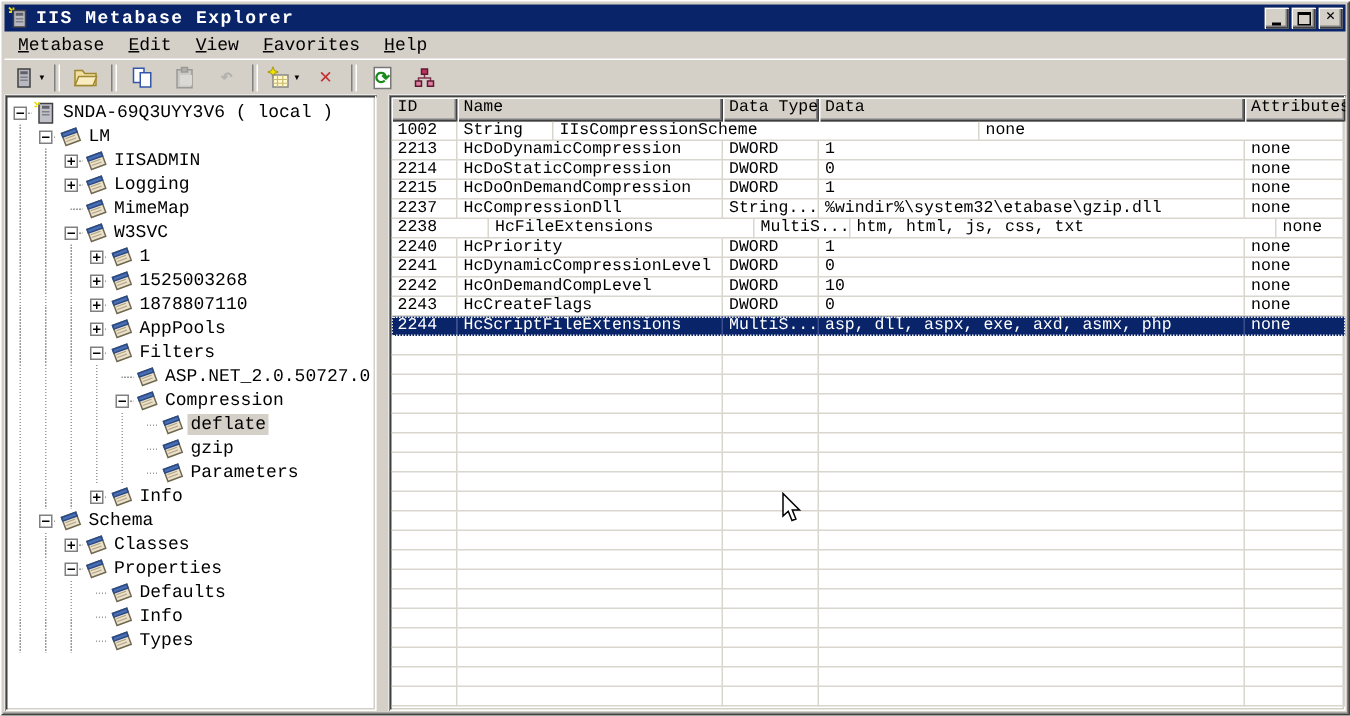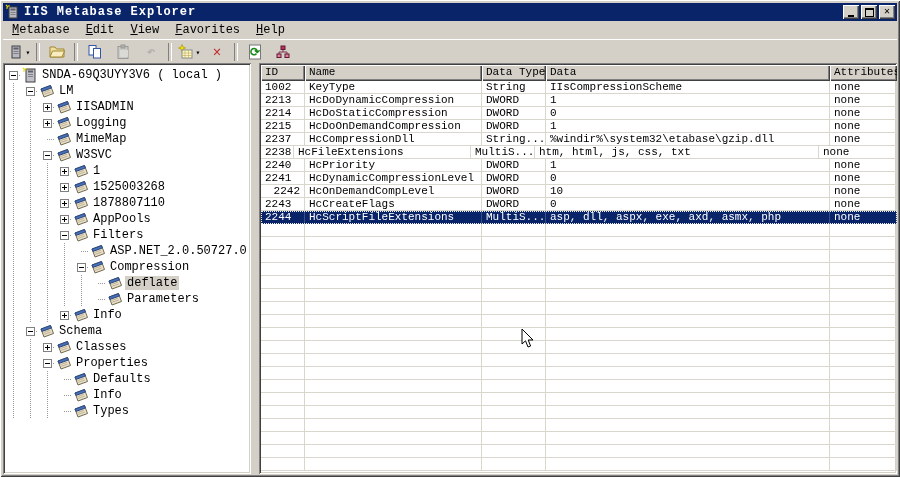--- a/index.html
+++ b/index.html
@@ -257,20 +257,25 @@
               </svg></span><span class="tlabel">Compression</span></div>
           <div class="tree-item"><span class="indent"></span><span class="indent"></span><span class="indent"></span><span class="indent"></span><span class="indent"></span><span class="slot"></span><span class="nicon"><svg width="16" height="15" viewBox="0 0 16 15">
                 <path d="M2 5 L11.5 1.5 L14.5 9.5 L5 13 Z" fill="#EBE0C8" stroke="#706850"></path>
                 <path d="M2 5 L11.5 1.5 L12.4 4 L2.9 7.4 Z" fill="#4A6FB5" stroke="#2A4A85"></path>
                 <path d="M4.5 8.5 L11 6.2 M5.2 10.3 L11.7 8" stroke="#B0A488" stroke-width="0.8"></path>
               </svg></span><span class="tlabel sel-inactive">deflate</span></div>
           <div class="tree-item"><span class="indent"></span><span class="indent"></span><span class="indent"></span><span class="indent"></span><span class="indent"></span><span class="slot"></span><span class="nicon"><svg width="16" height="15" viewBox="0 0 16 15">
                 <path d="M2 5 L11.5 1.5 L14.5 9.5 L5 13 Z" fill="#EBE0C8" stroke="#706850"></path>
                 <path d="M2 5 L11.5 1.5 L12.4 4 L2.9 7.4 Z" fill="#4A6FB5" stroke="#2A4A85"></path>
                 <path d="M4.5 8.5 L11 6.2 M5.2 10.3 L11.7 8" stroke="#B0A488" stroke-width="0.8"></path>
+              </svg></span><span class="tlabel">gzip</span></div>
+          <div class="tree-item"><span class="indent"></span><span class="indent"></span><span class="indent"></span><span class="indent"></span><span class="indent"></span><span class="slot"></span><span class="nicon"><svg width="16" height="15" viewBox="0 0 16 15">
+                <path d="M2 5 L11.5 1.5 L14.5 9.5 L5 13 Z" fill="#EBE0C8" stroke="#706850"></path>
+                <path d="M2 5 L11.5 1.5 L12.4 4 L2.9 7.4 Z" fill="#4A6FB5" stroke="#2A4A85"></path>
+                <path d="M4.5 8.5 L11 6.2 M5.2 10.3 L11.7 8" stroke="#B0A488" stroke-width="0.8"></path>
               </svg></span><span class="tlabel">Parameters</span></div>
           <div class="tree-item"><span class="indent"></span><span class="indent"></span><span class="indent"></span><span class="slot"><span class="ebox plus"></span></span><span class="nicon"><svg width="16" height="15" viewBox="0 0 16 15">
                 <path d="M2 5 L11.5 1.5 L14.5 9.5 L5 13 Z" fill="#EBE0C8" stroke="#706850"></path>
                 <path d="M2 5 L11.5 1.5 L12.4 4 L2.9 7.4 Z" fill="#4A6FB5" stroke="#2A4A85"></path>
                 <path d="M4.5 8.5 L11 6.2 M5.2 10.3 L11.7 8" stroke="#B0A488" stroke-width="0.8"></path>
               </svg></span><span class="tlabel">Info</span></div>
           <div class="tree-item"><span class="indent"></span><span class="slot"><span class="ebox"></span></span><span class="nicon"><svg width="16" height="15" viewBox="0 0 16 15">
                 <path d="M2 5 L11.5 1.5 L14.5 9.5 L5 13 Z" fill="#EBE0C8" stroke="#706850"></path>
                 <path d="M2 5 L11.5 1.5 L12.4 4 L2.9 7.4 Z" fill="#4A6FB5" stroke="#2A4A85"></path>
                 <path d="M4.5 8.5 L11 6.2 M5.2 10.3 L11.7 8" stroke="#B0A488" stroke-width="0.8"></path>
@@ -307,21 +312,20 @@
       <div class="lv-header" id="lvheader">
           <div class="lv-hcell" style="width: 44px;">ID</div>
           <div class="lv-hcell" style="width: 177px;">Name</div>
           <div class="lv-hcell" style="width: 64px; text-align: center;">Data Type</div>
           <div class="lv-hcell" style="width: 284px;">Data</div>
           <div class="lv-hcell" style="flex: 1 1 0%;">Attributes</div>
         </div>
       <div class="lv-body" id="lvbody">
           <div class="lv-row">
             <div class="lv-cell" style="width: 44px;">1002</div>
-            <div class="lv-cell" style="width: 177px;">KeyType</div>
             <div class="lv-cell" style="width: 64px;">String</div>
             <div class="lv-cell" style="width: 284px;">IIsCompressionScheme</div>
             <div class="lv-cell" style="flex: 1 1 0%;">none</div>
           </div>
           <div class="lv-row">
             <div class="lv-cell" style="width: 44px;">2213</div>
             <div class="lv-cell" style="width: 177px;">HcDoDynamicCompression</div>
             <div class="lv-cell" style="width: 64px;">DWORD</div>
             <div class="lv-cell" style="width: 284px;">1</div>
             <div class="lv-cell" style="flex: 1 1 0%;">none</div>
@@ -341,42 +345,42 @@
             <div class="lv-cell" style="flex: 1 1 0%;">none</div>
           </div>
           <div class="lv-row">
             <div class="lv-cell" style="width: 44px;">2237</div>
             <div class="lv-cell" style="width: 177px;">HcCompressionDll</div>
             <div class="lv-cell" style="width: 64px;">String...</div>
             <div class="lv-cell" style="width: 284px;">%windir%\system32\etabase\gzip.dll</div>
             <div class="lv-cell" style="flex: 1 1 0%;">none</div>
           </div>
           <div class="lv-row">
-            <div class="lv-cell" style="width: 33px;">2238</div>
+            <div class="lv-cell" style="width: 65px;">2238</div>
             <div class="lv-cell" style="width: 177px;">HcFileExtensions</div>
             <div class="lv-cell" style="width: 64px;">MultiS...</div>
             <div class="lv-cell" style="width: 284px;">htm, html, js, css, txt</div>
             <div class="lv-cell" style="flex: 1 1 0%;">none</div>
           </div>
           <div class="lv-row">
             <div class="lv-cell" style="width: 44px;">2240</div>
             <div class="lv-cell" style="width: 177px;">HcPriority</div>
             <div class="lv-cell" style="width: 64px;">DWORD</div>
             <div class="lv-cell" style="width: 284px;">1</div>
             <div class="lv-cell" style="flex: 1 1 0%;">none</div>
           </div>
           <div class="lv-row">
             <div class="lv-cell" style="width: 44px;">2241</div>
             <div class="lv-cell" style="width: 177px;">HcDynamicCompressionLevel</div>
             <div class="lv-cell" style="width: 64px;">DWORD</div>
             <div class="lv-cell" style="width: 284px;">0</div>
             <div class="lv-cell" style="flex: 1 1 0%;">none</div>
           </div>
           <div class="lv-row">
-            <div class="lv-cell" style="width: 44px; text-align: right;">2242</div>
+            <div class="lv-cell" style="width: 44px;">2242</div>
             <div class="lv-cell" style="width: 177px;">HcOnDemandCompLevel</div>
             <div class="lv-cell" style="width: 64px;">DWORD</div>
             <div class="lv-cell" style="width: 284px;">10</div>
             <div class="lv-cell" style="flex: 1 1 0%;">none</div>
           </div>
           <div class="lv-row">
             <div class="lv-cell" style="width: 44px;">2243</div>
             <div class="lv-cell" style="width: 177px;">HcCreateFlags</div>
             <div class="lv-cell" style="width: 64px;">DWORD</div>
             <div class="lv-cell" style="width: 284px;">0</div>

